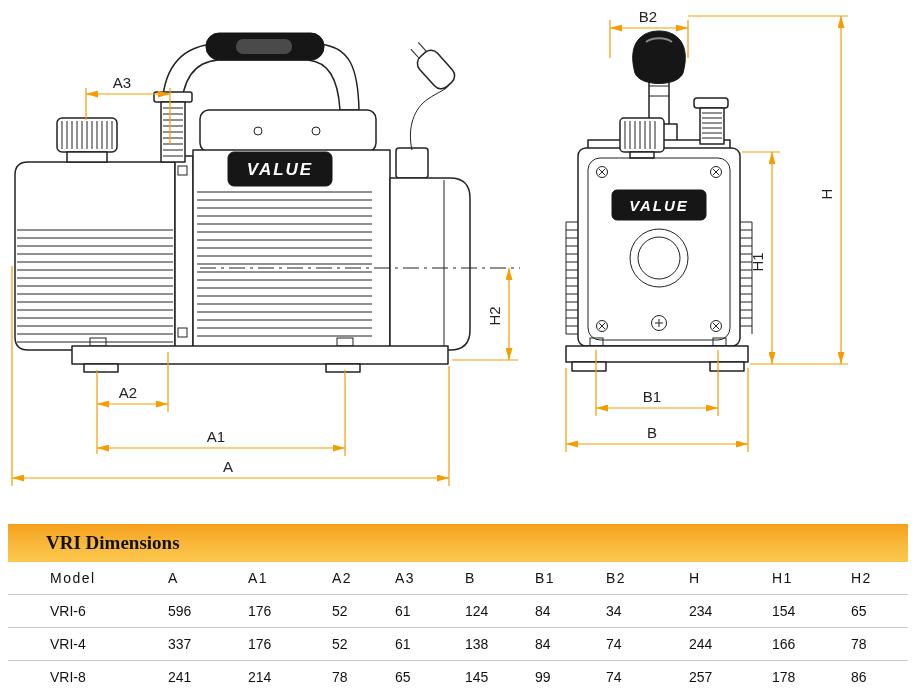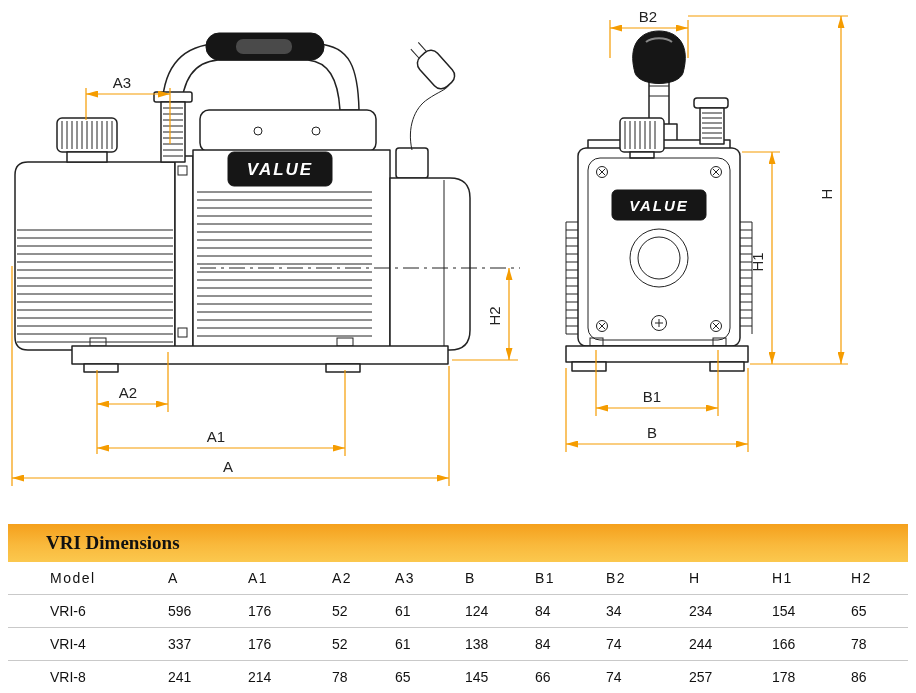--- a/index.html
+++ b/index.html
@@ -288,21 +288,21 @@
         <td>166</td>
         <td>78</td>
       </tr>
       <tr>
         <td>VRI-8</td>
         <td>241</td>
         <td>214</td>
         <td>78</td>
         <td>65</td>
         <td>145</td>
-        <td>66</td>
+        <td>99</td>
         <td>74</td>
         <td>257</td>
         <td>178</td>
         <td>86</td>
       </tr>
     </tbody>
   </table>
 </div>
 
 </body></html>

